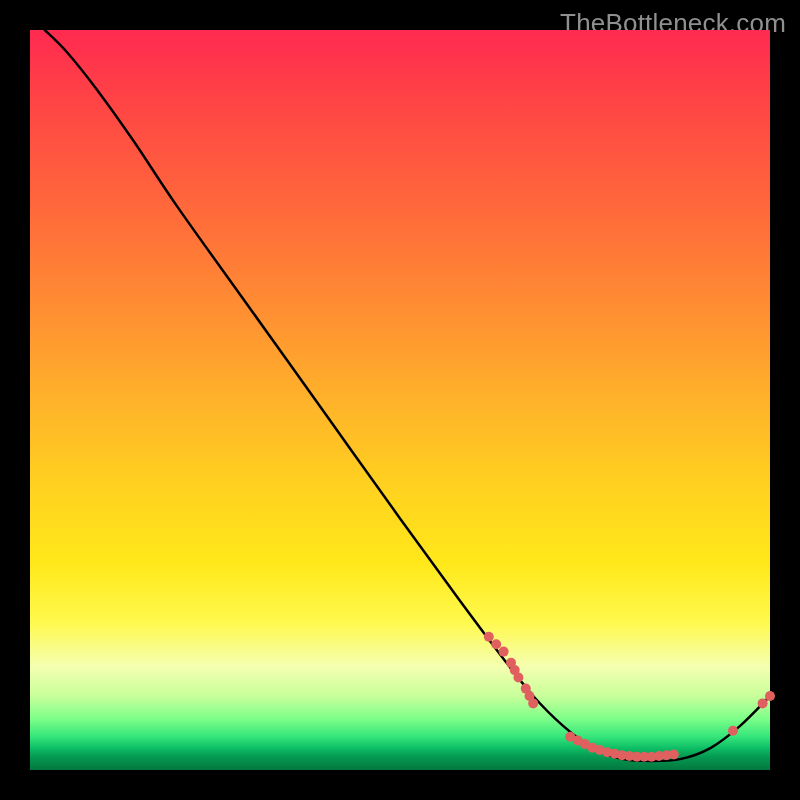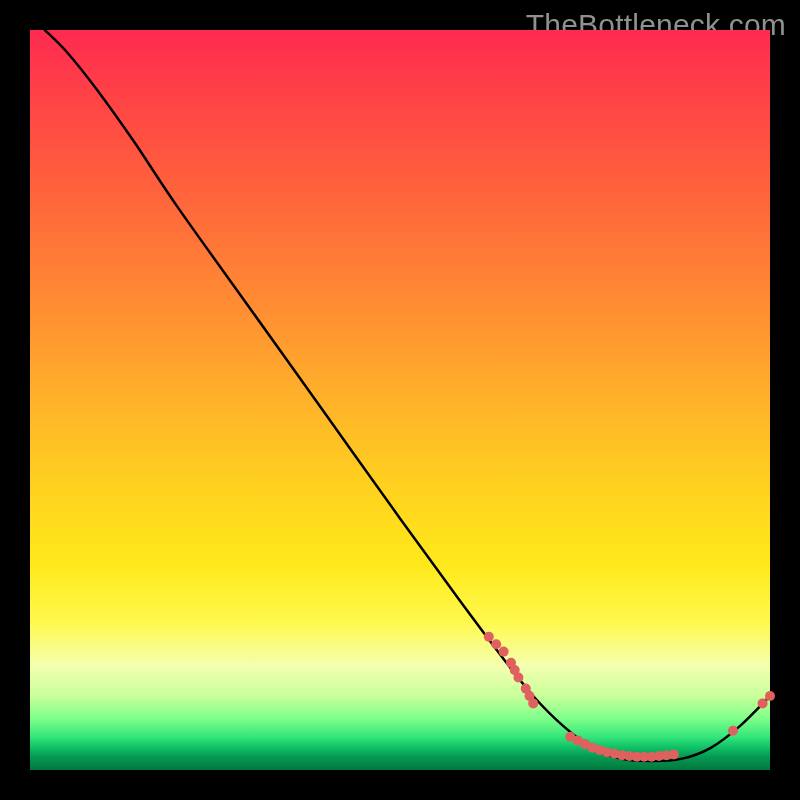--- a/index.html
+++ b/index.html
@@ -39,21 +39,21 @@
       #0fbf66 97%,
       #059a52 98.2%,
       #02773f 100%
     );
   }
   .watermark {
     position: absolute;
     top: 8px;
     right: 14px;
     font-family: Arial, Helvetica, sans-serif;
-    font-size: 30px;
+    font-size: 26px;
     color: #909090;
     letter-spacing: 0.2px;
     user-select: none;
   }
   svg.curve {
     position: absolute;
     inset: 0;
     width: 100%;
     height: 100%;
     overflow: visible;

